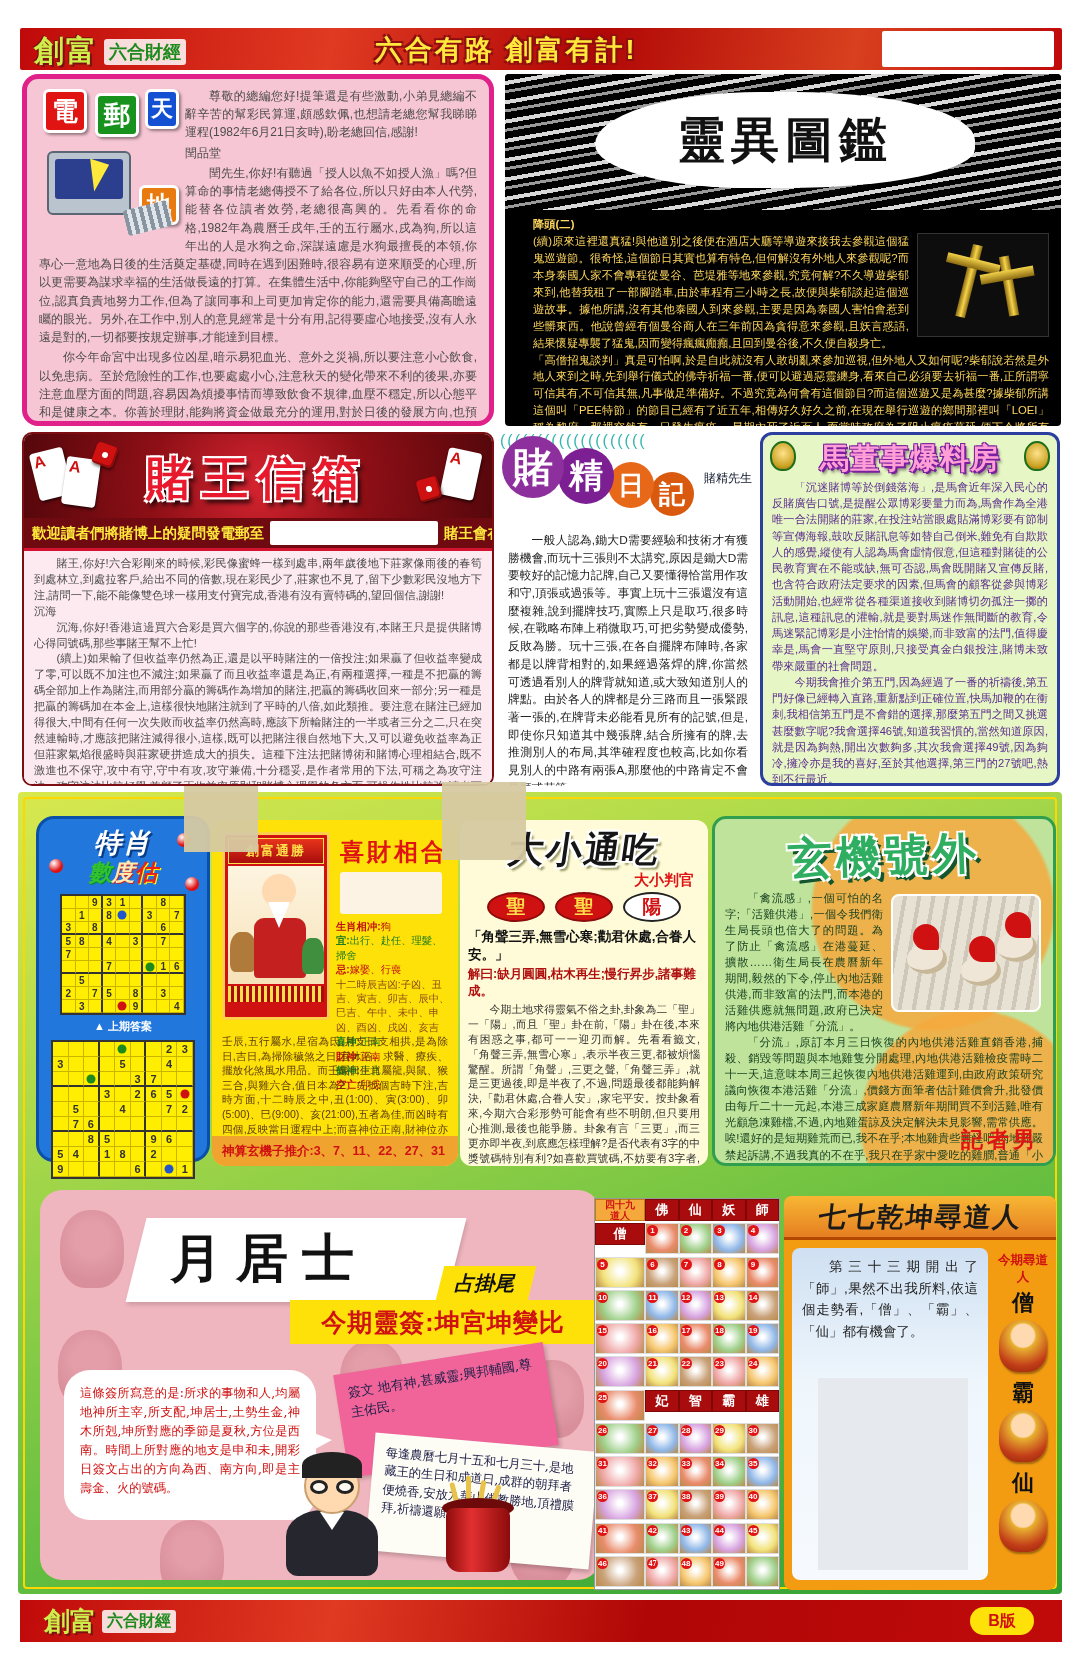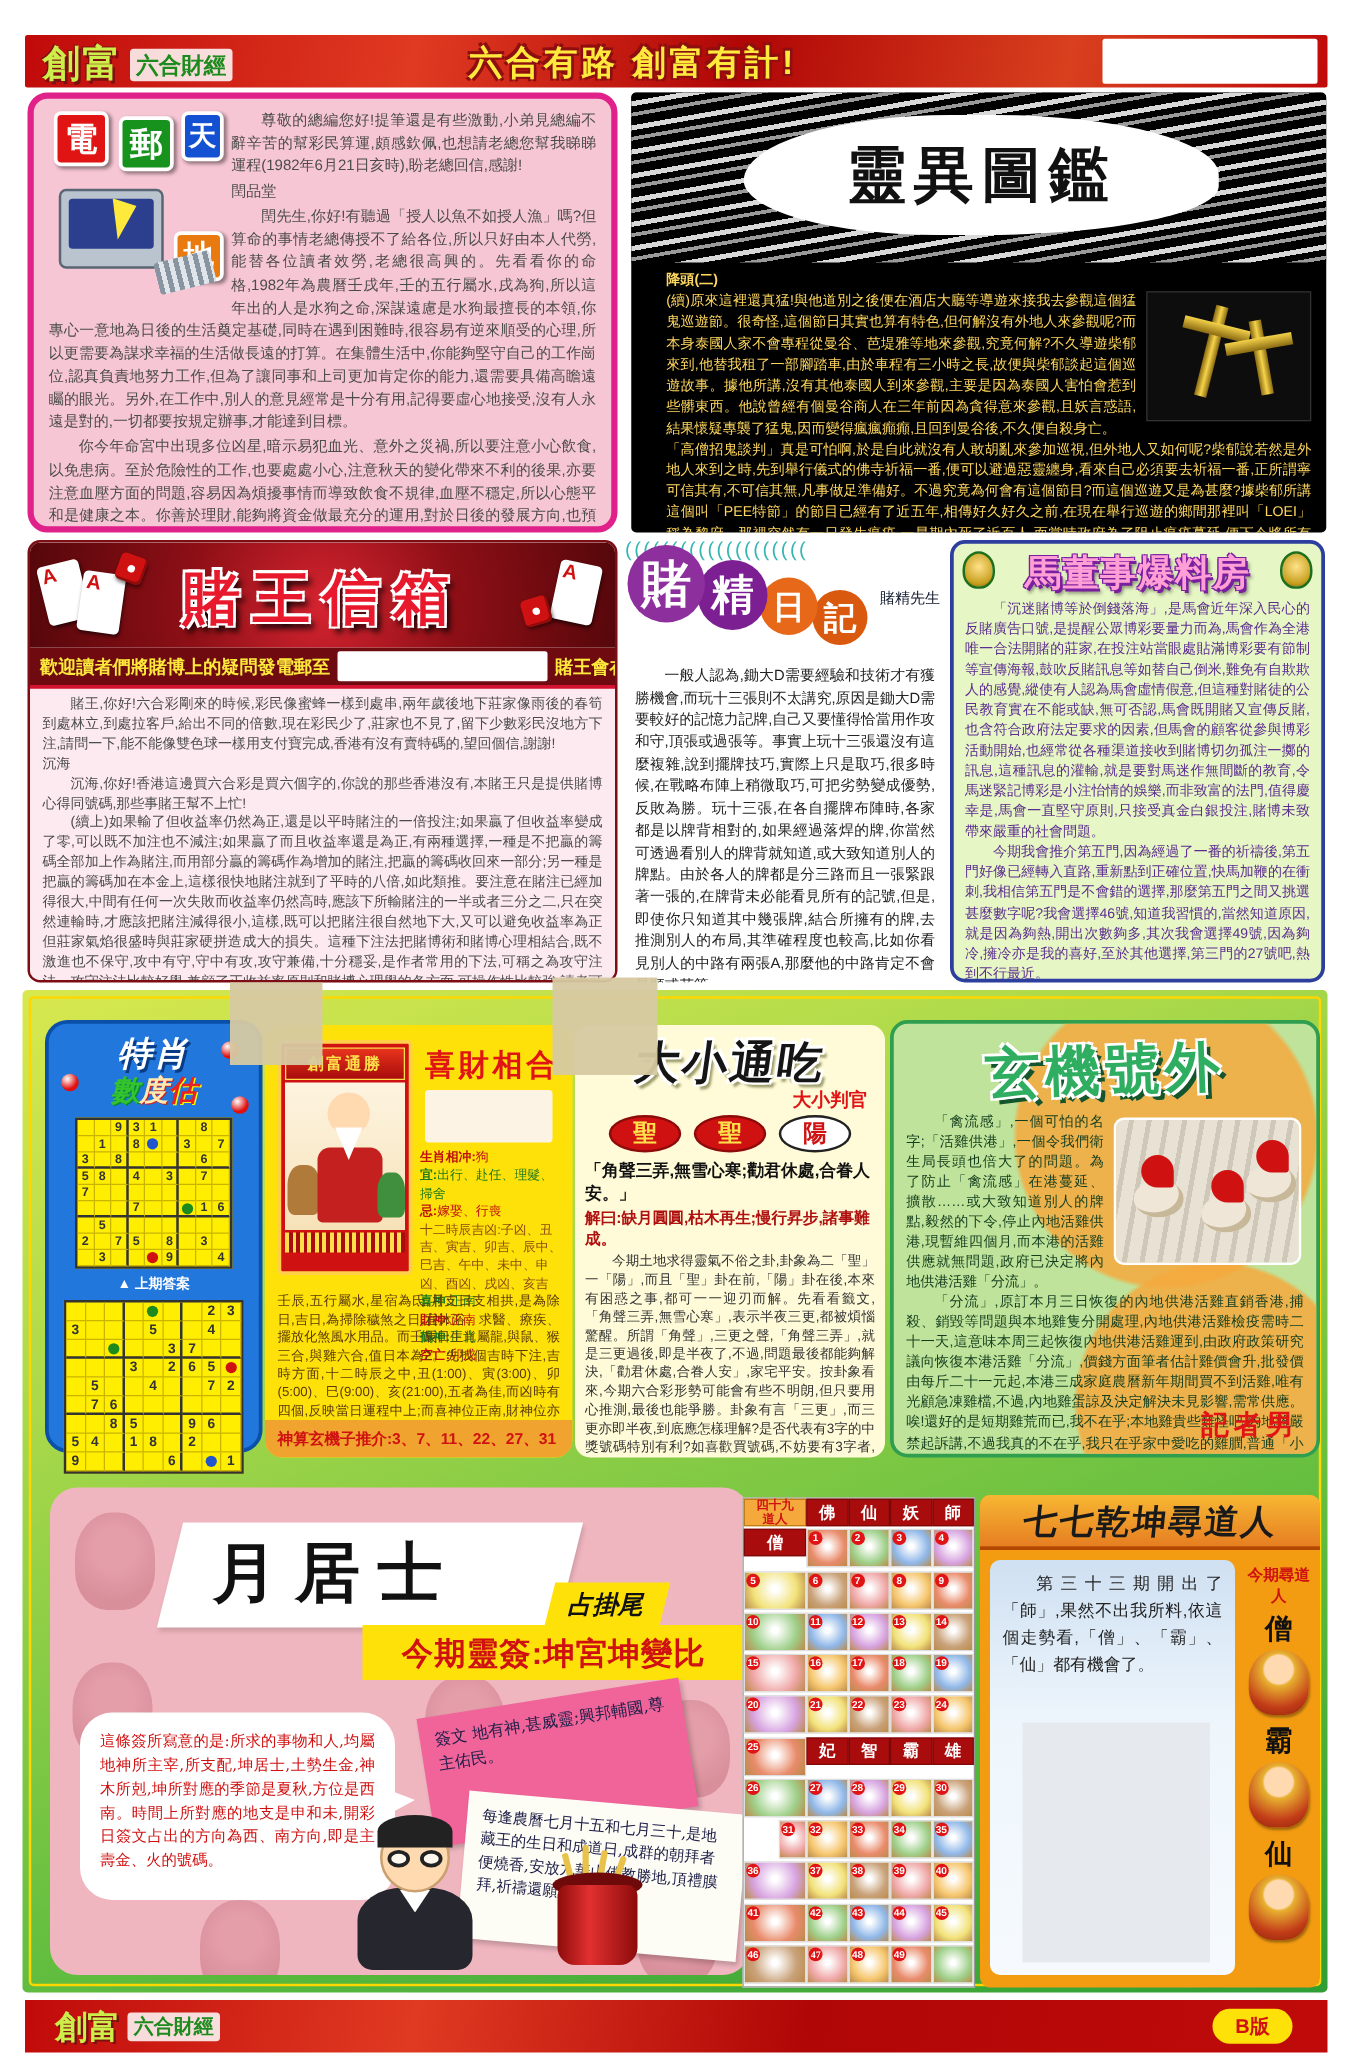--- a/index.html
+++ b/index.html
@@ -556,21 +556,21 @@
       <div class="xj-title">玄機號外</div>
       <div class="xj-body">
         <div class="xj-photo">
           <div class="hen" style="left:14px;top:48px;"></div>
             <div class="hen" style="left:68px;top:60px;"></div>
             <div class="hen" style="left:104px;top:36px;"></div>
           <div class="comb" style="left:20px;top:28px;"></div>
             <div class="comb" style="left:76px;top:40px;"></div>
             <div class="comb" style="left:112px;top:16px;"></div>
         </div>
-        <p>「禽流感」,一個可怕的名字;「活雞供港」,一個令我們衛生局長頭也倍大了的問題。為了防止「禽流感」在港蔓延、擴散……或大致知道別人的牌點,毅然的下令,停止內地活雞供港,現暫維四個月,而本港的活雞供應就無問題,政府已決定將內地供港活雞「分流」。</p>
+        <p>「禽流感」,一個可怕的名字;「活雞供港」,一個令我們衛生局長頭也倍大了的問題。為了防止「禽流感」在港蔓延、擴散……衛生局長在農曆新年期間,毅然的下令,停止內地活雞供港,而非致富的法門,而本港的活雞供應就無問題,政府已決定將內地供港活雞「分流」。</p>
         <p>「分流」,原訂本月三日恢復的內地供港活雞直銷香港,捕殺、銷毀等問題與本地雞隻分開處理,內地供港活雞檢疫需時二十一天,這意味本周三起恢復內地供港活雞運到,由政府政策研究議向恢復本港活雞「分流」,價錢方面筆者估計雞價會升,批發價由每斤二十一元起,本港三成家庭農曆新年期間買不到活雞,唯有光顧急凍雞檔,不過,內地雞蛋諒及決定解決未見影響,需常供應。唉!還好的是短期雞荒而已,我不在乎;本地雞貴些難怪吧,內地雞嚴禁起訴講,不過我真的不在乎,我只在乎家中愛吃的雞膶,普通「小農婦」我都沒什麼好擔心,何況是可憐的「禽流感」,「局長,我永遠支持你!」</p>
       </div>
       <div class="xj-sig">記者男</div>
     </div>
 
     <div class="censor-tan" style="left:166px;top:-6px;width:74px;height:66px;"></div>
     <div class="censor-tan" style="left:424px;top:-10px;width:84px;height:78px;"></div>
 
     <div class="yueju">
       <div class="mask" style="left:18px;top:140px;"></div>
@@ -709,21 +709,21 @@
         </div>
         <div class="fig-cell" style="background: radial-gradient(circle at 50% 45%, rgb(255, 255, 255) 8%, rgb(215, 163, 224) 60%, rgb(185, 138, 74));">
           <span class="fig-badge">28</span>
         </div>
         <div class="fig-cell" style="background: radial-gradient(circle at 50% 45%, rgb(255, 255, 255) 8%, rgb(242, 226, 122) 60%, rgb(185, 138, 74));">
           <span class="fig-badge">29</span>
         </div>
         <div class="fig-cell" style="background: radial-gradient(circle at 50% 45%, rgb(255, 255, 255) 8%, rgb(201, 162, 122) 60%, rgb(185, 138, 74));">
           <span class="fig-badge">30</span>
         </div>
-        <div class="fig-cell" style="background: radial-gradient(circle at 50% 45%, rgb(255, 255, 255) 8%, rgb(240, 168, 168) 60%, rgb(185, 138, 74)); margin-left: 28px;">
+        <div class="fig-cell" style="background: radial-gradient(circle at 50% 45%, rgb(255, 255, 255) 8%, rgb(240, 168, 168) 60%, rgb(185, 138, 74));">
           <span class="fig-badge">31</span>
         </div>
         <div class="fig-cell" style="background: radial-gradient(circle at 50% 45%, rgb(255, 255, 255) 8%, rgb(246, 199, 111) 60%, rgb(185, 138, 74));">
           <span class="fig-badge">32</span>
         </div>
         <div class="fig-cell" style="background: radial-gradient(circle at 50% 45%, rgb(255, 255, 255) 8%, rgb(233, 139, 107) 60%, rgb(185, 138, 74));">
           <span class="fig-badge">33</span>
         </div>
         <div class="fig-cell" style="background: radial-gradient(circle at 50% 45%, rgb(255, 255, 255) 8%, rgb(159, 208, 138) 60%, rgb(185, 138, 74));">
           <span class="fig-badge">34</span>

